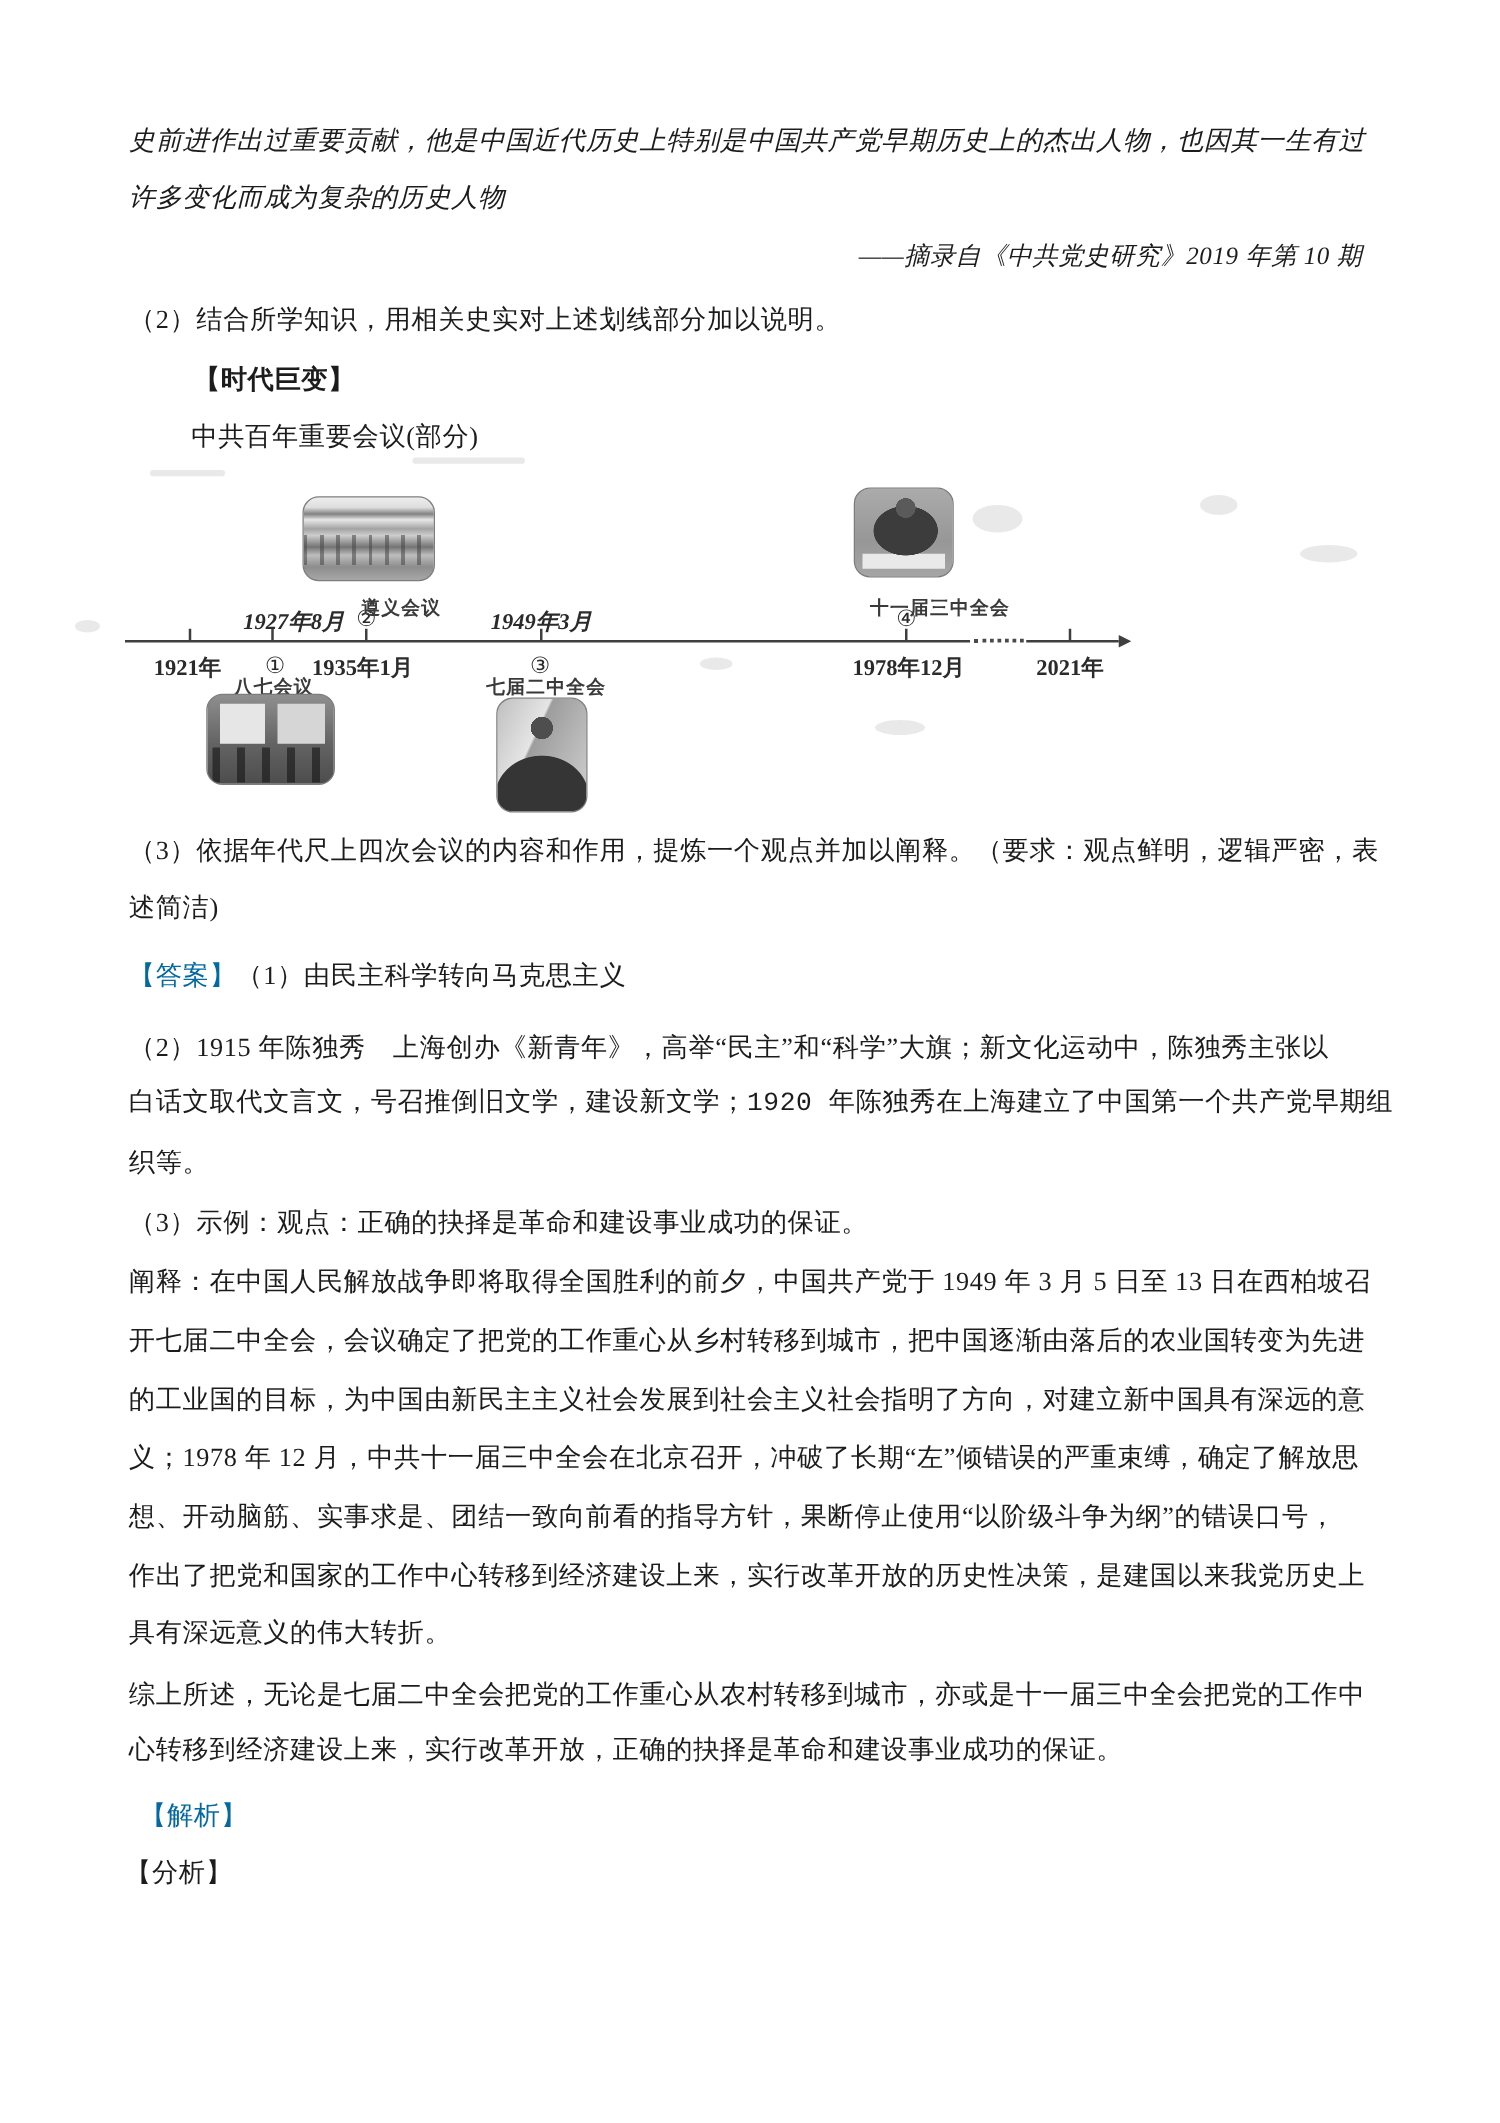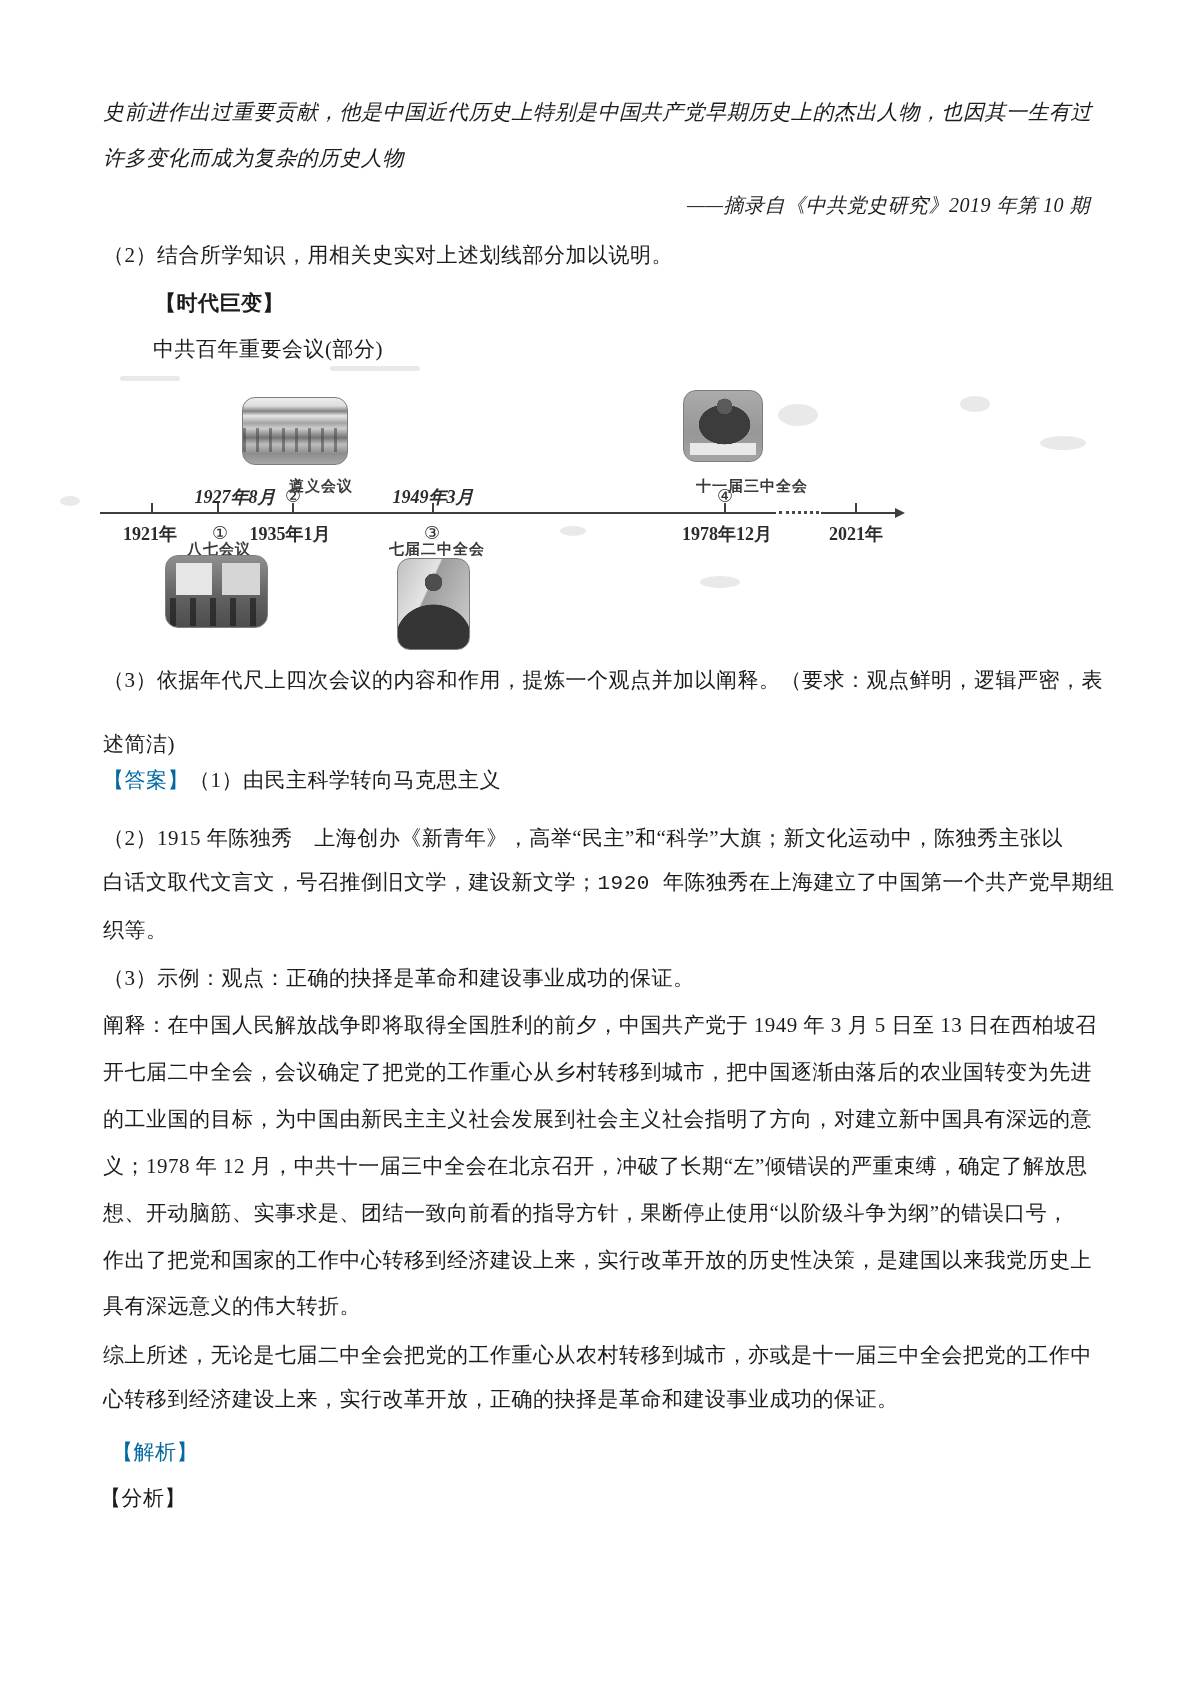--- a/index.html
+++ b/index.html
@@ -109,21 +109,21 @@
   <div class="speck" style="left:330px;top:-10px;width:90px;height:5px;border-radius:3px;"></div>
   <div class="speck" style="left:778px;top:28px;width:40px;height:22px;"></div>
   <div class="speck" style="left:960px;top:20px;width:30px;height:16px;"></div>
   <div class="speck" style="left:1040px;top:60px;width:46px;height:14px;"></div>
   <div class="speck" style="left:560px;top:150px;width:26px;height:10px;"></div>
   <div class="speck" style="left:700px;top:200px;width:40px;height:12px;"></div>
   <div class="speck" style="left:60px;top:120px;width:20px;height:10px;"></div>
 </div>
 
 <div class="line" style="top:668px;">（3）依据年代尺上四次会议的内容和作用，提炼一个观点并加以阐释。（要求：观点鲜明，逻辑严密，表</div>
-<div class="line" style="top:732px;text-align:right;">述简洁)</div>
+<div class="line" style="top:714px;text-align:right;">述简洁)</div>
 
 <div class="line" style="top:768px;">
   <span class="blue">【答案】</span><span>（1）由民主科学转向马克思主义</span>
 </div>
 <div class="line" style="top:826px;">（2）1915 年陈独秀　上海创办《新青年》，高举“民主”和“科学”大旗；新文化运动中，陈独秀主张以</div>
 <div class="line" style="top:872px;font-family:Liberation Mono, monospace;">白话文取代文言文，号召推倒旧文学，建设新文学；1920 年陈独秀在上海建立了中国第一个共产党早期组</div>
 <div class="line" style="top:918px;">织等。</div>
 <div class="line" style="top:966px;">（3）示例：观点：正确的抉择是革命和建设事业成功的保证。</div>
 <div class="line" style="top:1013px;">阐释：在中国人民解放战争即将取得全国胜利的前夕，中国共产党于 1949 年 3 月 5 日至 13 日在西柏坡召</div>
 <div class="line" style="top:1060px;">开七届二中全会，会议确定了把党的工作重心从乡村转移到城市，把中国逐渐由落后的农业国转变为先进</div>

